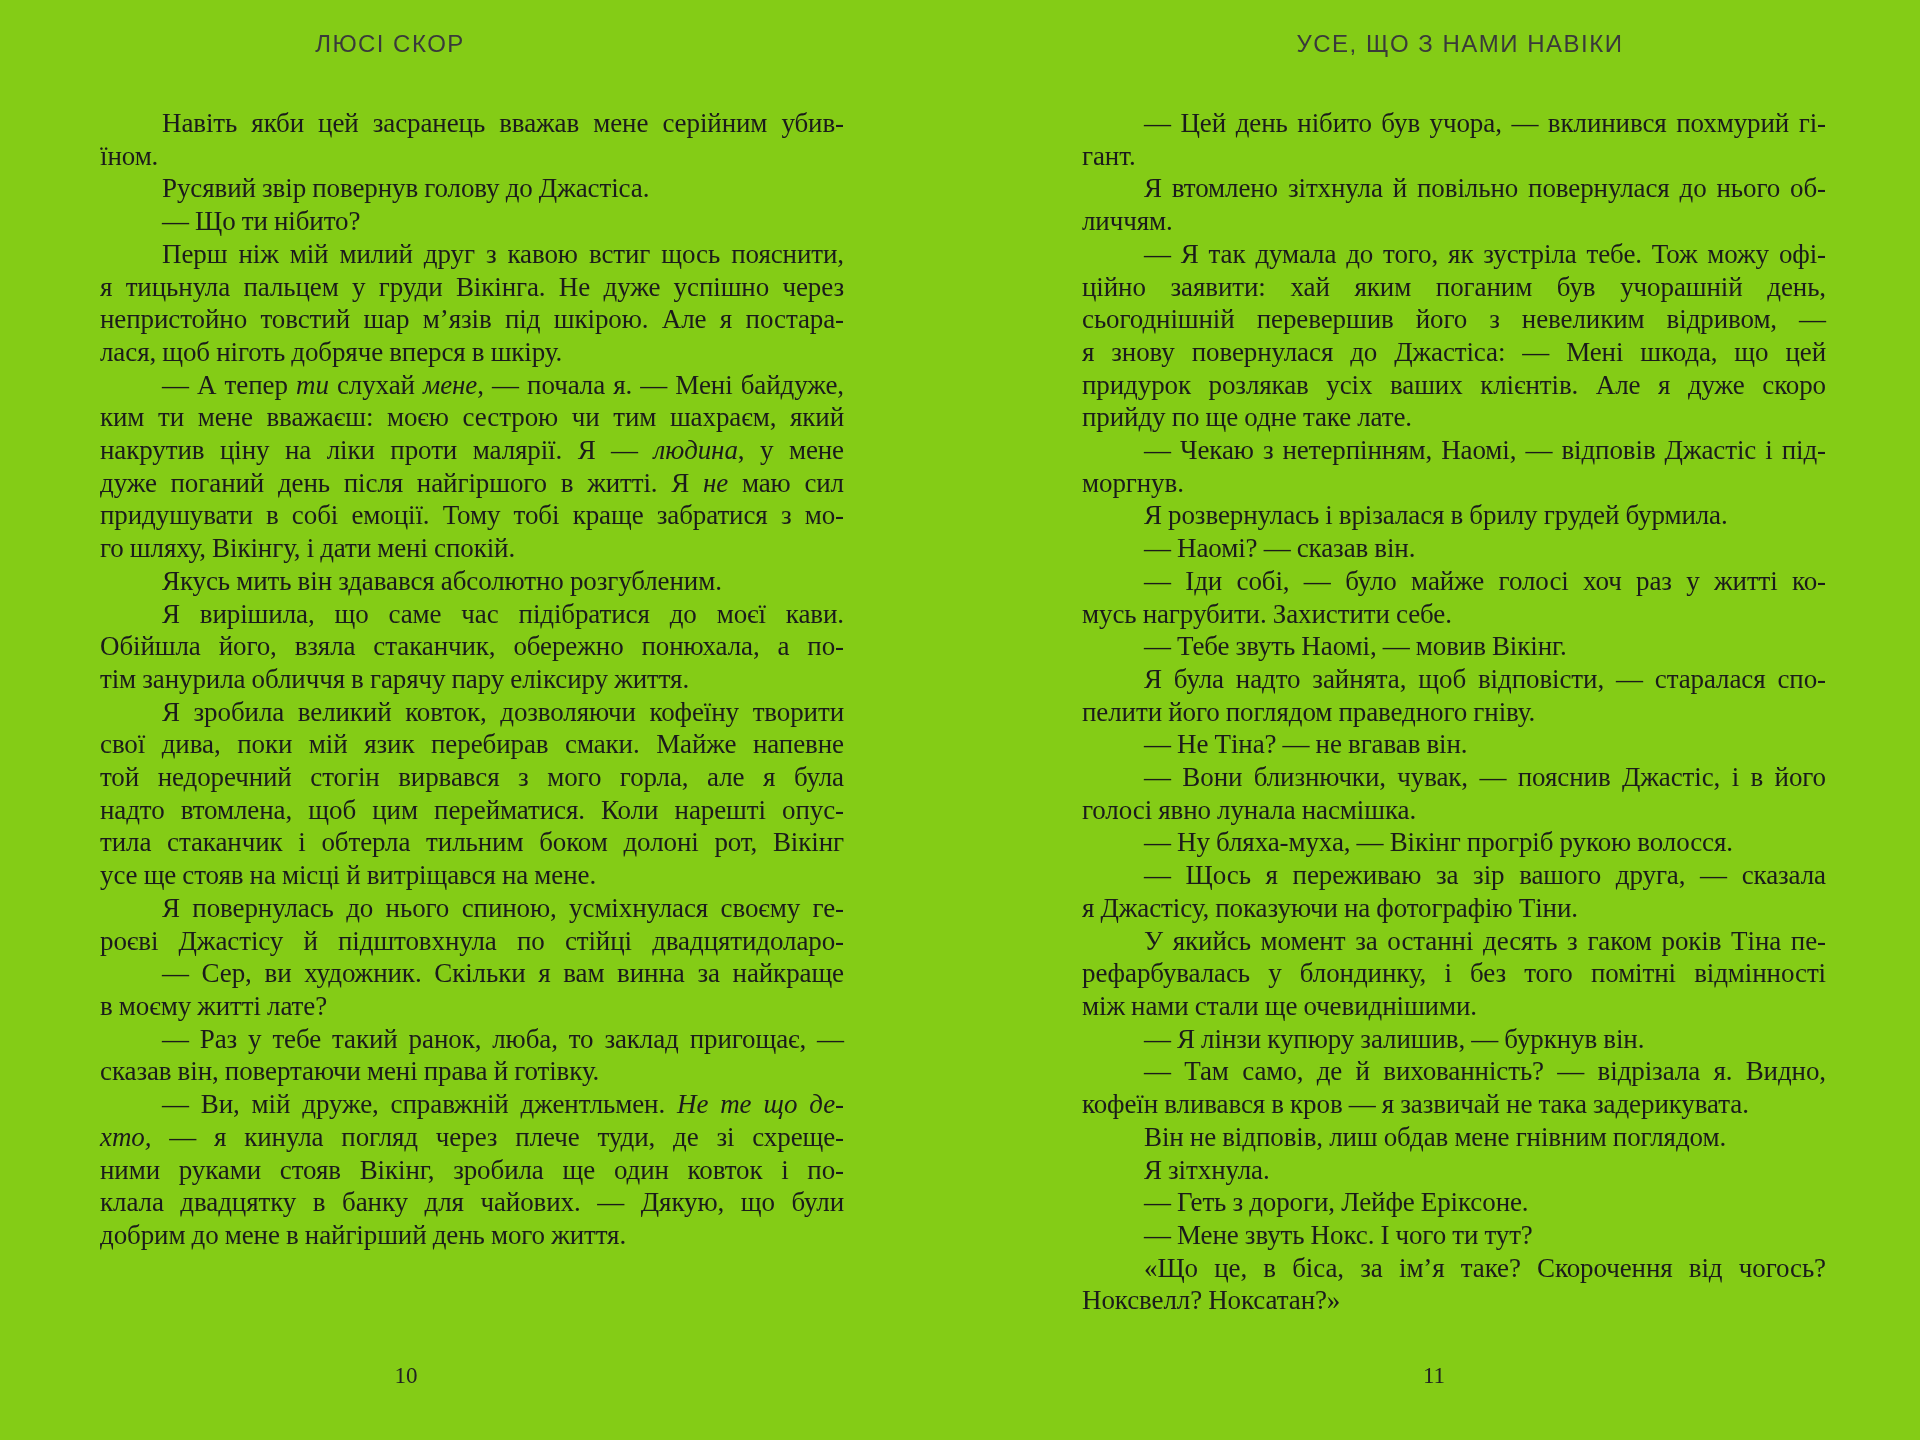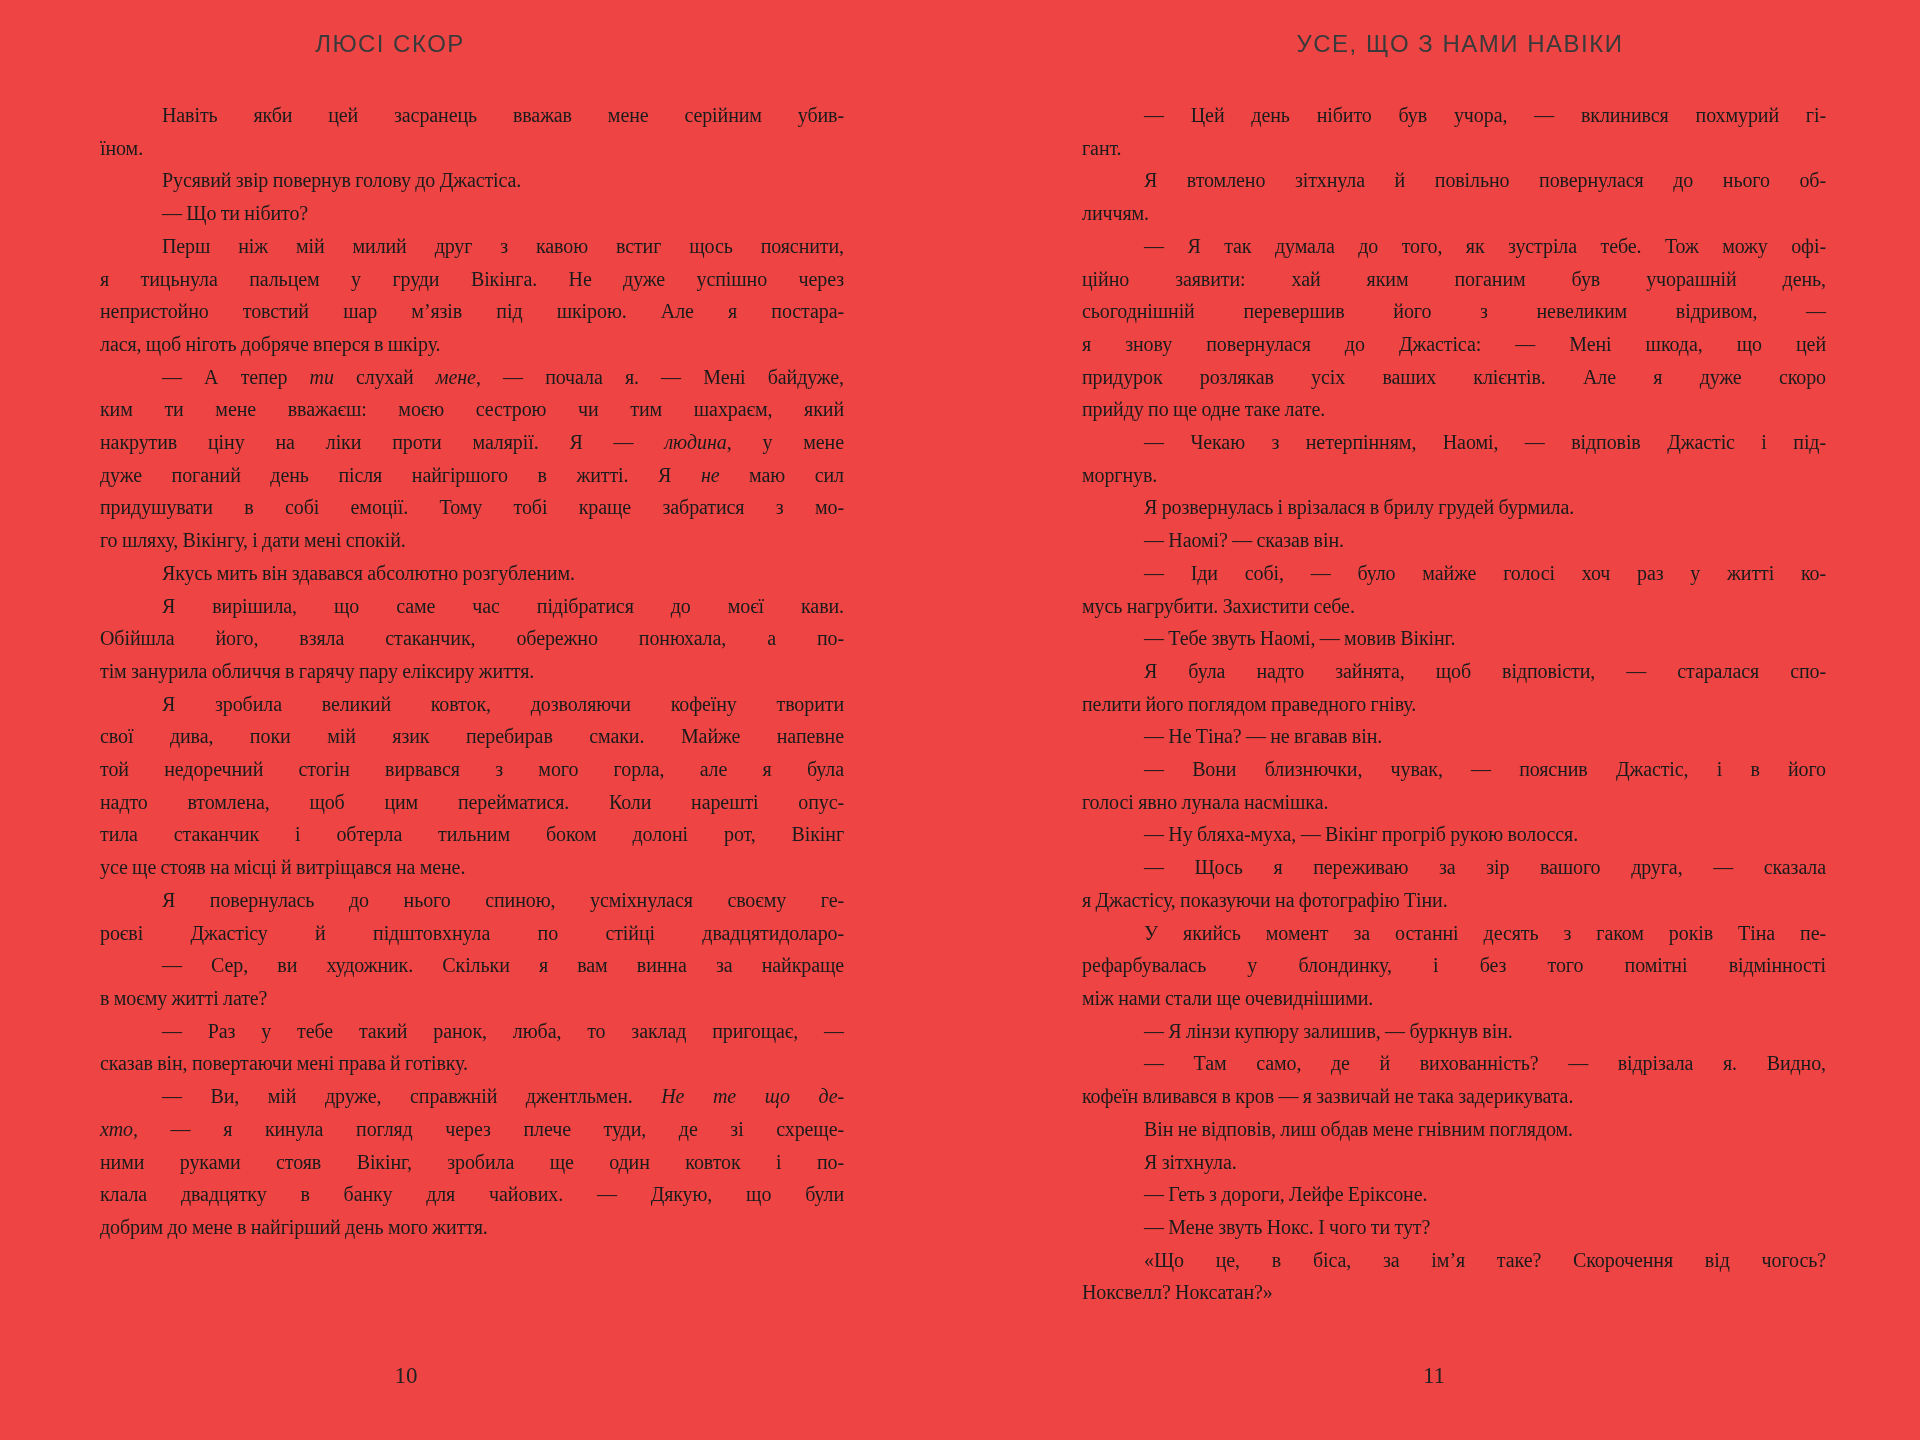--- a/index.html
+++ b/index.html
@@ -3,41 +3,41 @@
 <meta charset="utf-8">
 <style>
   html,body{margin:0;padding:0}
   body{
     width:1920px;height:1440px;
     background:#ffffff;
     font-family:"Liberation Serif", serif;
     color:#1b1b1b;
     overflow:hidden;
   }
-  .spread{position:relative;width:1920px;height:1440px;overflow:hidden;background:#ef4444}
+  .spread{position:relative;width:1920px;height:1440px;overflow:hidden;background:#84cc16}
   .page{position:absolute;top:0;width:960px;height:1440px}
   .page.left{left:0}
   .page.right{left:960px}
 
   .running-header{
     position:absolute;top:31px;left:0;width:100%;
     text-align:center;
     font-family:"Liberation Sans", sans-serif;
     font-size:24px;line-height:26px;
     letter-spacing:1.5px;
     color:#3a3a3a;
     white-space:nowrap;
   }
   .page.left .running-header{transform:translateX(-90px)}
   .page.right .running-header{transform:translateX(20px)}
 
   .text-column{
-    position:absolute;top:99px;
+    position:absolute;top:107px;
     width:744px;
-    font-size:20px;
+    font-size:27px;
     line-height:32.7px;
   }
   .page.left .text-column{left:100px}
   .page.right .text-column{left:122px}
 
   .line{
     text-align:justify;
     text-align-last:justify;
     word-spacing:-0.5px;
     letter-spacing:-0.1px;

